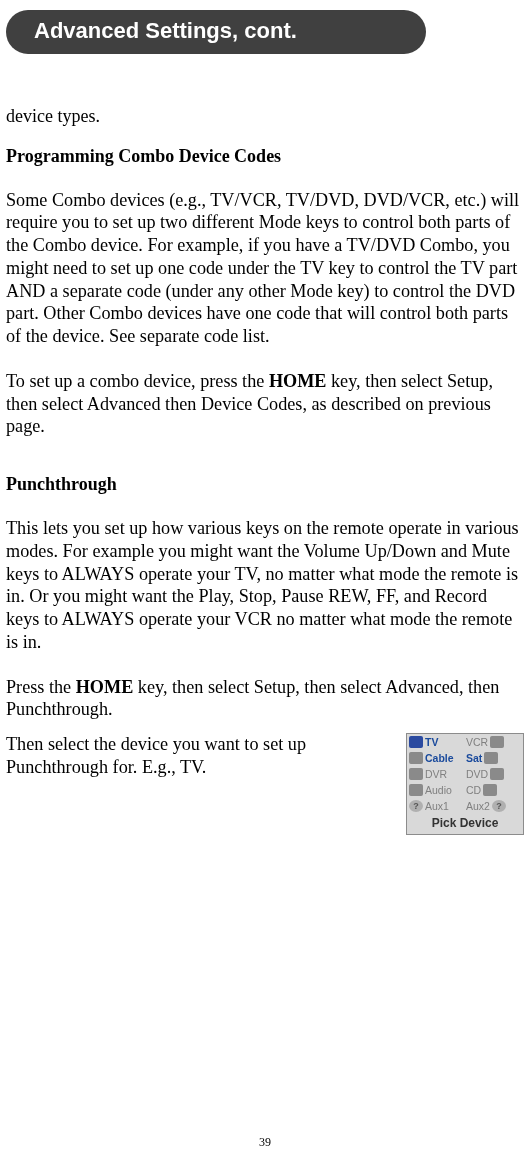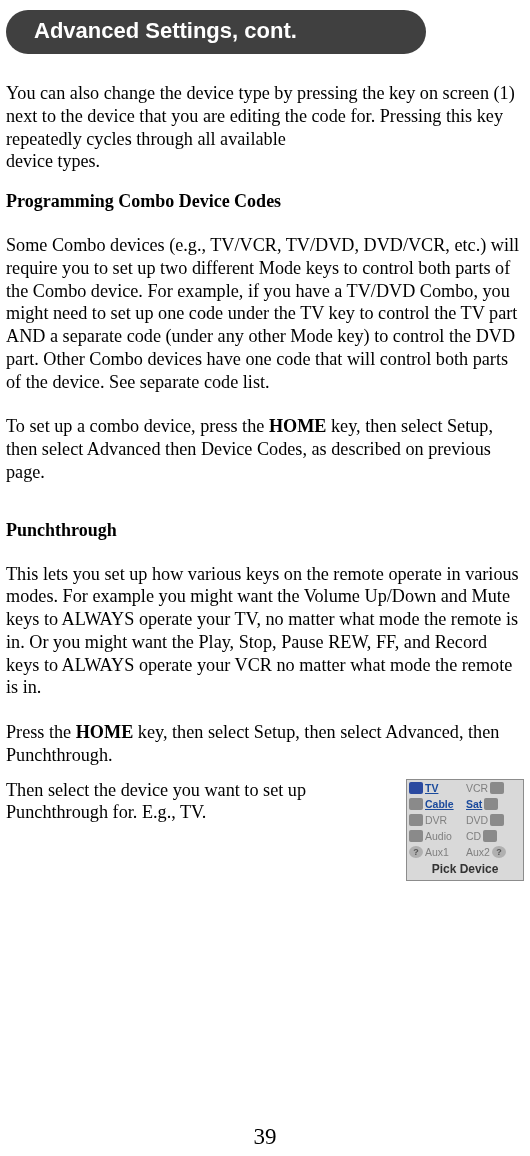--- a/index.html
+++ b/index.html
@@ -36,21 +36,21 @@
     font-size: 18px;
     margin-bottom: 22px;
   }
   .bold { font-weight: bold; }
   .page-num {
     position: absolute;
     bottom: 6px;
     left: 0;
     width: 530px;
     text-align: center;
-    font-size: 23px;
+    font-size: 12px;
   }
   .fig-wrap {
     display: flex;
     align-items: flex-start;
     gap: 20px;
   }
   .fig-wrap .para { flex: 1; margin-bottom: 0; }
   .device-panel {
     width: 118px;
     background: #d9d9d9;
@@ -64,21 +64,21 @@
     grid-template-columns: 1fr 1fr;
     row-gap: 4px;
     column-gap: 2px;
   }
   .dp-cell {
     display: flex;
     align-items: center;
     gap: 2px;
     color: #808080;
   }
-  .dp-cell.sel { color: #1a4a9c; font-weight: bold; text-decoration: underline; }
+  .dp-cell.sel { color: #1a4a9c; font-weight: bold; }
   .dp-icon {
     width: 14px; height: 12px;
     background: #8a8a8a;
     border-radius: 2px;
     flex-shrink: 0;
     display: flex; align-items: center; justify-content: center;
   }
   .dp-icon.tv { background: #2b4aa0; }
   .dp-icon.q { background: #b0b0b0; border-radius: 50%; color:#555; font-size:9px; font-weight:bold;}
   .dp-footer {
@@ -92,21 +92,21 @@
 </head>
 <body>
 
 
 
 <div class="header-pill">
   <span>Advanced Settings, cont.</span>
 </div>
 
 <div class="para tight">
-  <span>You can also change the device type by pressing the key on screen (1) next to the device that you are editing the code for. Pressing this key repeatedly cycles through all available </span><br>
+  <br>
   <span class="sub">device types.</span>
 </div>
 
 <div class="h2">Programming Combo Device Codes</div>
 
 <div class="para">Some Combo devices (e.g., TV/VCR, TV/DVD, DVD/VCR, etc.) will require you to set up two different Mode keys to control both parts of the Combo device. For example, if you have a TV/DVD Combo, you might need to set up one code under the TV key to control the TV part AND a separate code (under any other Mode key) to control the DVD part. Other Combo devices have one code that will control both parts of the device. See separate code list.</div>
 
 <div class="para" style="margin-bottom:36px;">
   <span>To set up a combo device, press the </span><span class="bold">HOME</span><span> key, then select Setup, then select Advanced then Device Codes, as described on previous page.</span>
 </div>

